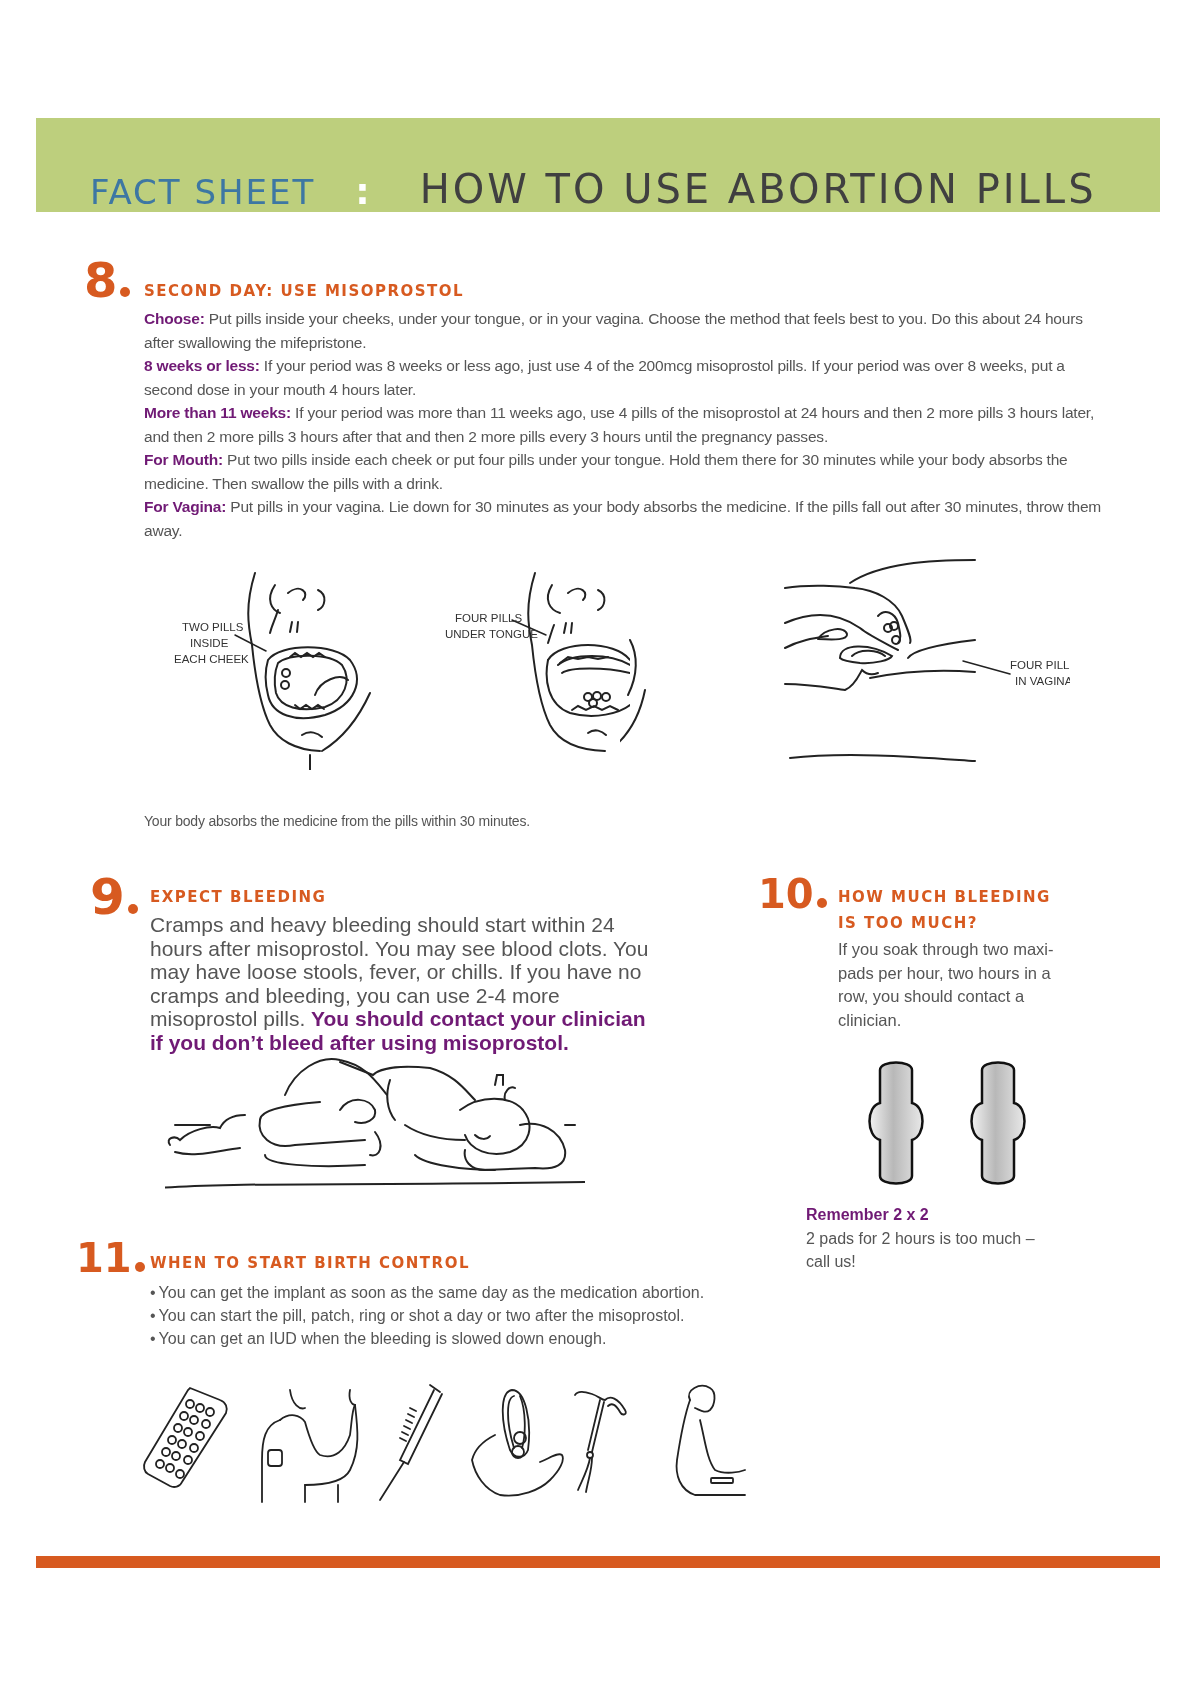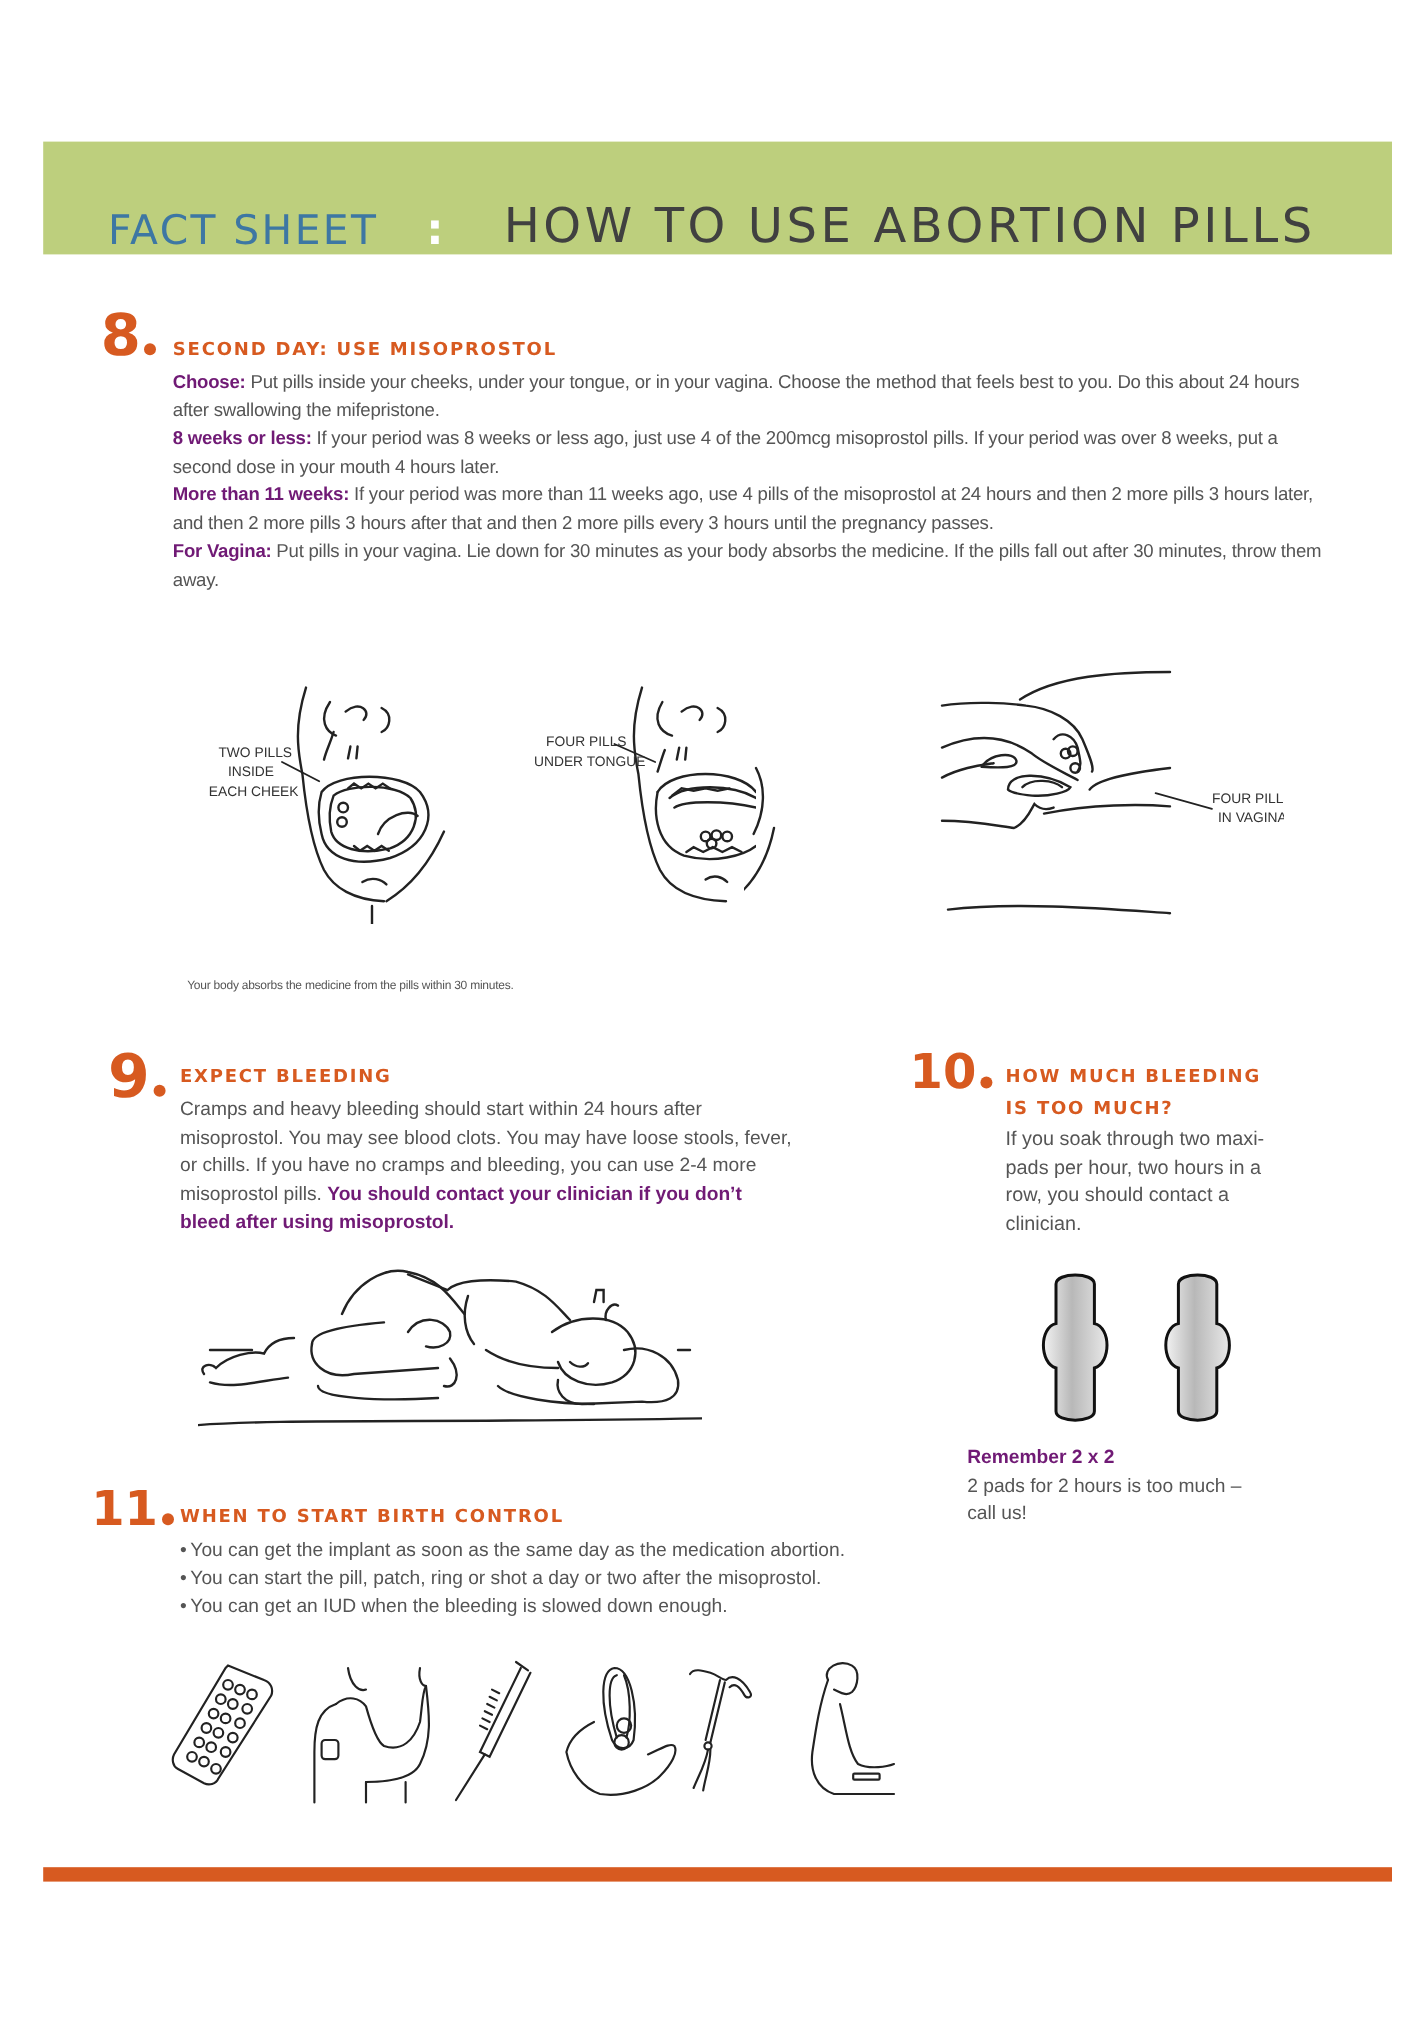--- a/index.html
+++ b/index.html
@@ -12,21 +12,21 @@
   .hdr-colon { color:#ffffff; font-size:36px; font-weight:bold; margin:0 48px 0 40px; }
   .hdr-main { color:#404040; font-size:40px; letter-spacing:3px; }
 
   .num { position:absolute; color:#d75a20; font-family:"DejaVu Sans", sans-serif; font-weight:bold; line-height:1; }
   .num .dot { display:inline-block; width:10px; height:10px; border-radius:50%; background:#d75a20; margin-left:3px; }
   .sec-title { position:absolute; color:#d75a20; font-family:"DejaVu Sans", sans-serif; font-weight:bold; font-size:15px; letter-spacing:1.5px; line-height:26px; }
 
   .body-text { position:absolute; font-family:"Liberation Sans", sans-serif; color:#555; }
   .p8 { font-size:15.5px; line-height:23.5px; letter-spacing:-0.2px; }
   .p8 b, .p9 b, .rem b { color:#701a75;text-align:right; }
-  .p9 { font-size:16px; line-height:23.5px; }
+  .p9 { font-size:21px; line-height:23.5px; }
   .p10 { font-size:16.5px; line-height:23.5px; }
   .rem { font-size:16px; line-height:23.5px; }
   .p11 { font-size:16px; line-height:23px; }
   .p11 .bullet-row::before { content:"\2022"; margin-right:3px; }
 
   .illus { position:absolute; }
   .illus svg { display:block; }
   .lbl { font-family:"Liberation Sans", sans-serif; font-size:11.5px; fill:#333; }
 
   .footer-bar { position:absolute; left:36px; top:1556px; width:1124px; height:12px; background:#d75a20; }
@@ -41,20 +41,21 @@
   <span class="hdr-main">HOW TO USE ABORTION PILLS</span>
 </div>
 
 <div class="num" style="left:84px; top:256px; font-size:48px;"><span>8</span><span class="dot"></span></div>
 <div class="sec-title" style="left:144px; top:278px;">SECOND DAY: USE MISOPROSTOL</div>
 
 <div class="body-text p8" style="left:144px; top:307px; width:960px;">
   <div><b>Choose:</b><span> Put pills inside your cheeks, under your tongue, or in your vagina. Choose the method that feels best to you. Do this about 24 hours after swallowing the mifepristone.</span></div>
   <div><b>8 weeks or less:</b><span> If your period was 8 weeks or less ago, just use 4 of the 200mcg misoprostol pills. If your period was over 8 weeks, put a second dose in your mouth 4 hours later.</span></div>
   <div><b>More than 11 weeks:</b><span> If your period was more than 11 weeks ago, use 4 pills of the misoprostol at 24 hours and then 2 more pills 3 hours later, and then 2 more pills 3 hours after that and then 2 more pills every 3 hours until the pregnancy passes.</span></div>
+  <div><b>For Mouth:</b><span> Put two pills inside each cheek or put four pills under your tongue. Hold them there for 30 minutes while your body absorbs the medicine. Then swallow the pills with a drink.</span></div>
   <div><b>For Vagina:</b><span> Put pills in your vagina. Lie down for 30 minutes as your body absorbs the medicine. If the pills fall out after 30 minutes, throw them away.</span></div>
 </div>
 
 <div class="illus" style="left:160px; top:565px;">
   <svg width="250" height="205" viewBox="0 0 250 205" fill="none" stroke="#222" stroke-width="2" stroke-linecap="round">
     <path d="M95 8 C85 40 88 60 92 80 C95 110 100 140 110 160 C118 175 135 185 160 186"></path>
     <path d="M115 20 C105 35 112 45 120 48"></path>
     <path d="M128 28 C140 18 150 28 143 35"></path>
     <path d="M158 25 C168 30 165 42 158 45"></path>
     <path d="M118 45 C115 55 112 60 110 68"></path>
@@ -124,21 +125,21 @@
     <path d="M15 136 C40 136 60 140 75 142 C85 138 90 125 92 122 C95 125 100 128 108 125"></path>
     <path d="M138 110 C145 100 180 95 205 92"></path>
     <path d="M100 130 C140 122 180 122 205 124"></path>
     <path d="M193 113 L240 126" stroke-width="1.5"></path>
     <path d="M20 210 C80 203 160 210 205 213"></path>
     <text class="lbl" x="240" y="121" stroke="none">FOUR PILLS</text>
     <text class="lbl" x="245" y="137" stroke="none">IN VAGINA</text>
   </svg>
 </div>
 
-<div class="body-text p8" style="left:144px; top:810px; font-size:10px;margin-left:12px;">Your body absorbs the medicine from the pills within 30 minutes.</div>
+<div class="body-text p8" style="left:144px; top:810px; font-size:14px;">Your body absorbs the medicine from the pills within 30 minutes.</div>
 
 <div class="num" style="left:90px; top:872px; font-size:50px;"><span>9</span><span class="dot"></span></div>
 <div class="sec-title" style="left:150px; top:884px;">EXPECT BLEEDING</div>
 <div class="body-text p9" style="left:150px; top:913px; width:510px;">
   <span>Cramps and heavy bleeding should start within 24 hours after misoprostol. You may see blood clots. You may have loose stools, fever, or chills. If you have no cramps and bleeding, you can use 2-4 more misoprostol pills. </span><b>You should contact your clinician if you don’t bleed after using misoprostol.</b>
 </div>
 
 <div class="illus" style="left:165px; top:1040px;">
   <svg width="420" height="160" viewBox="0 0 420 160" fill="none" stroke="#222" stroke-width="2" stroke-linecap="round">
     <path d="M10 85 L45 85"></path>

